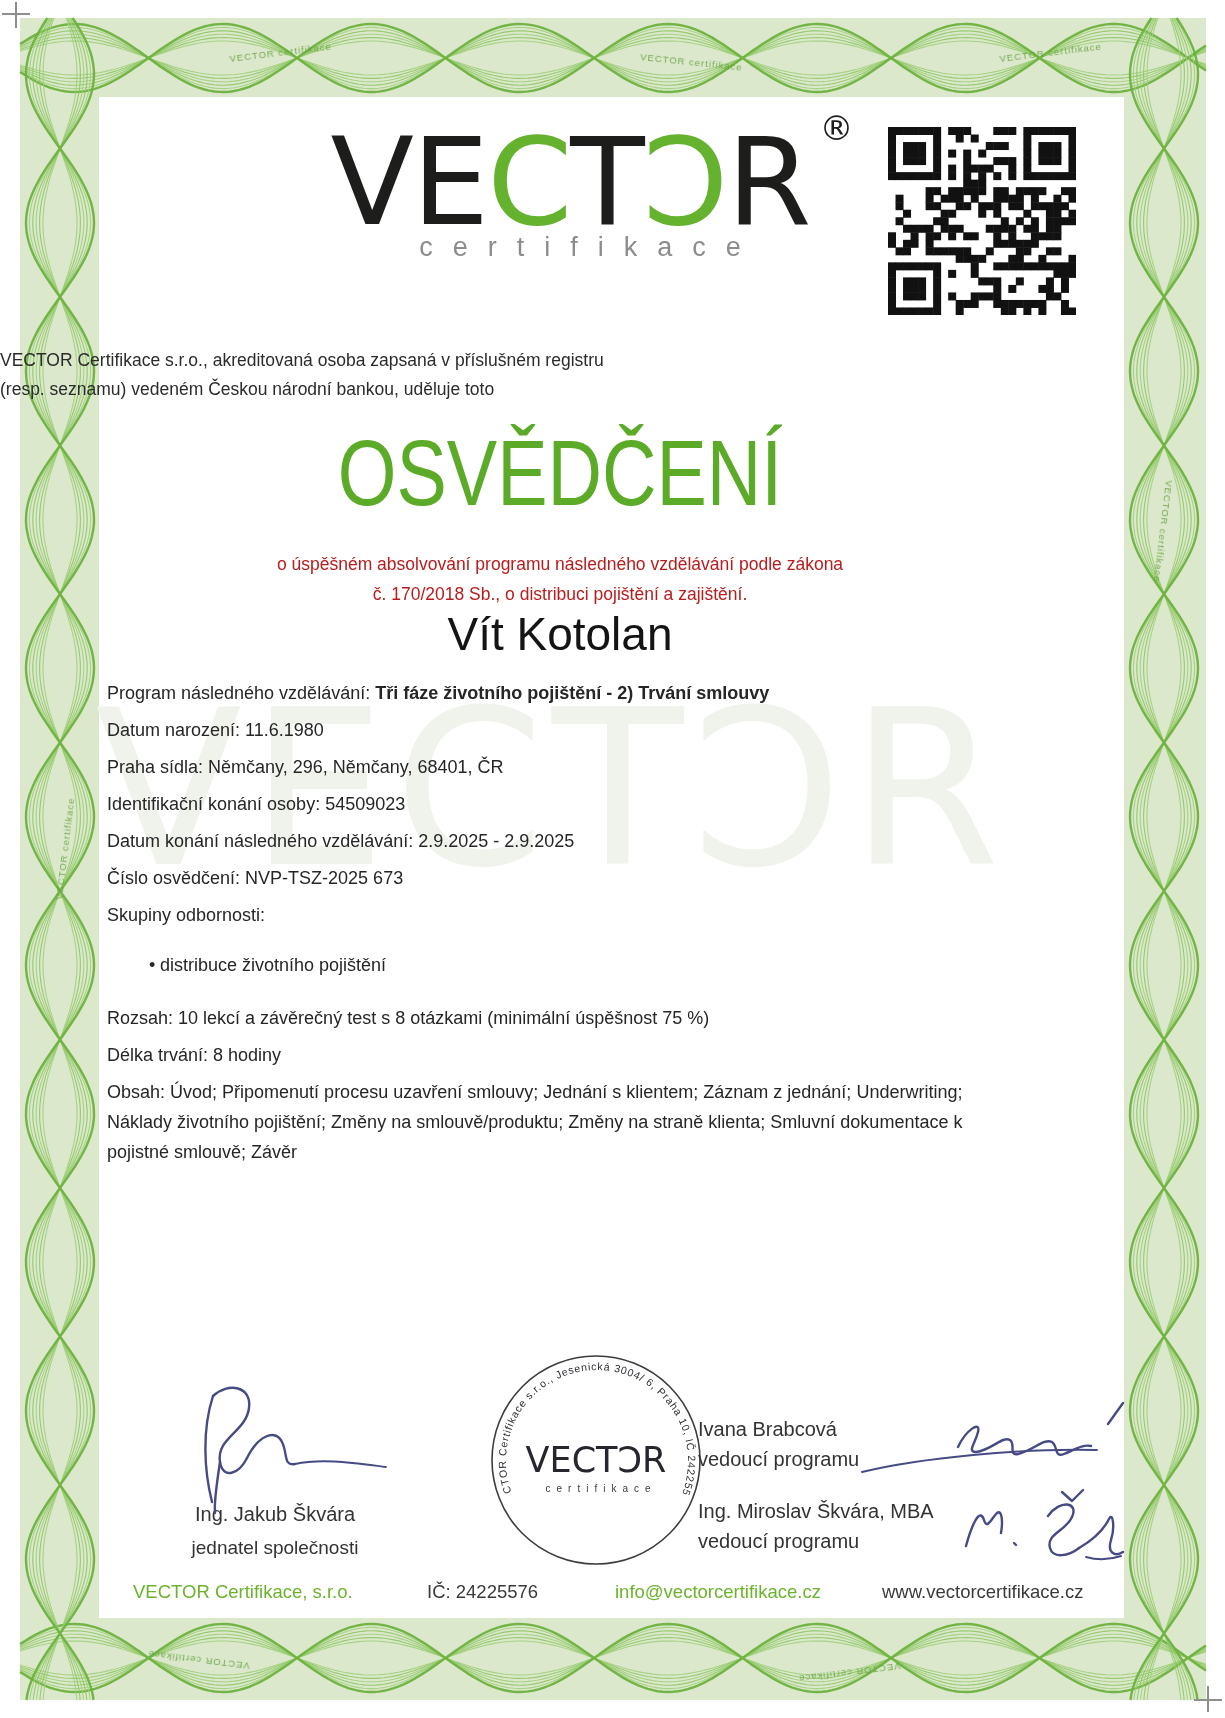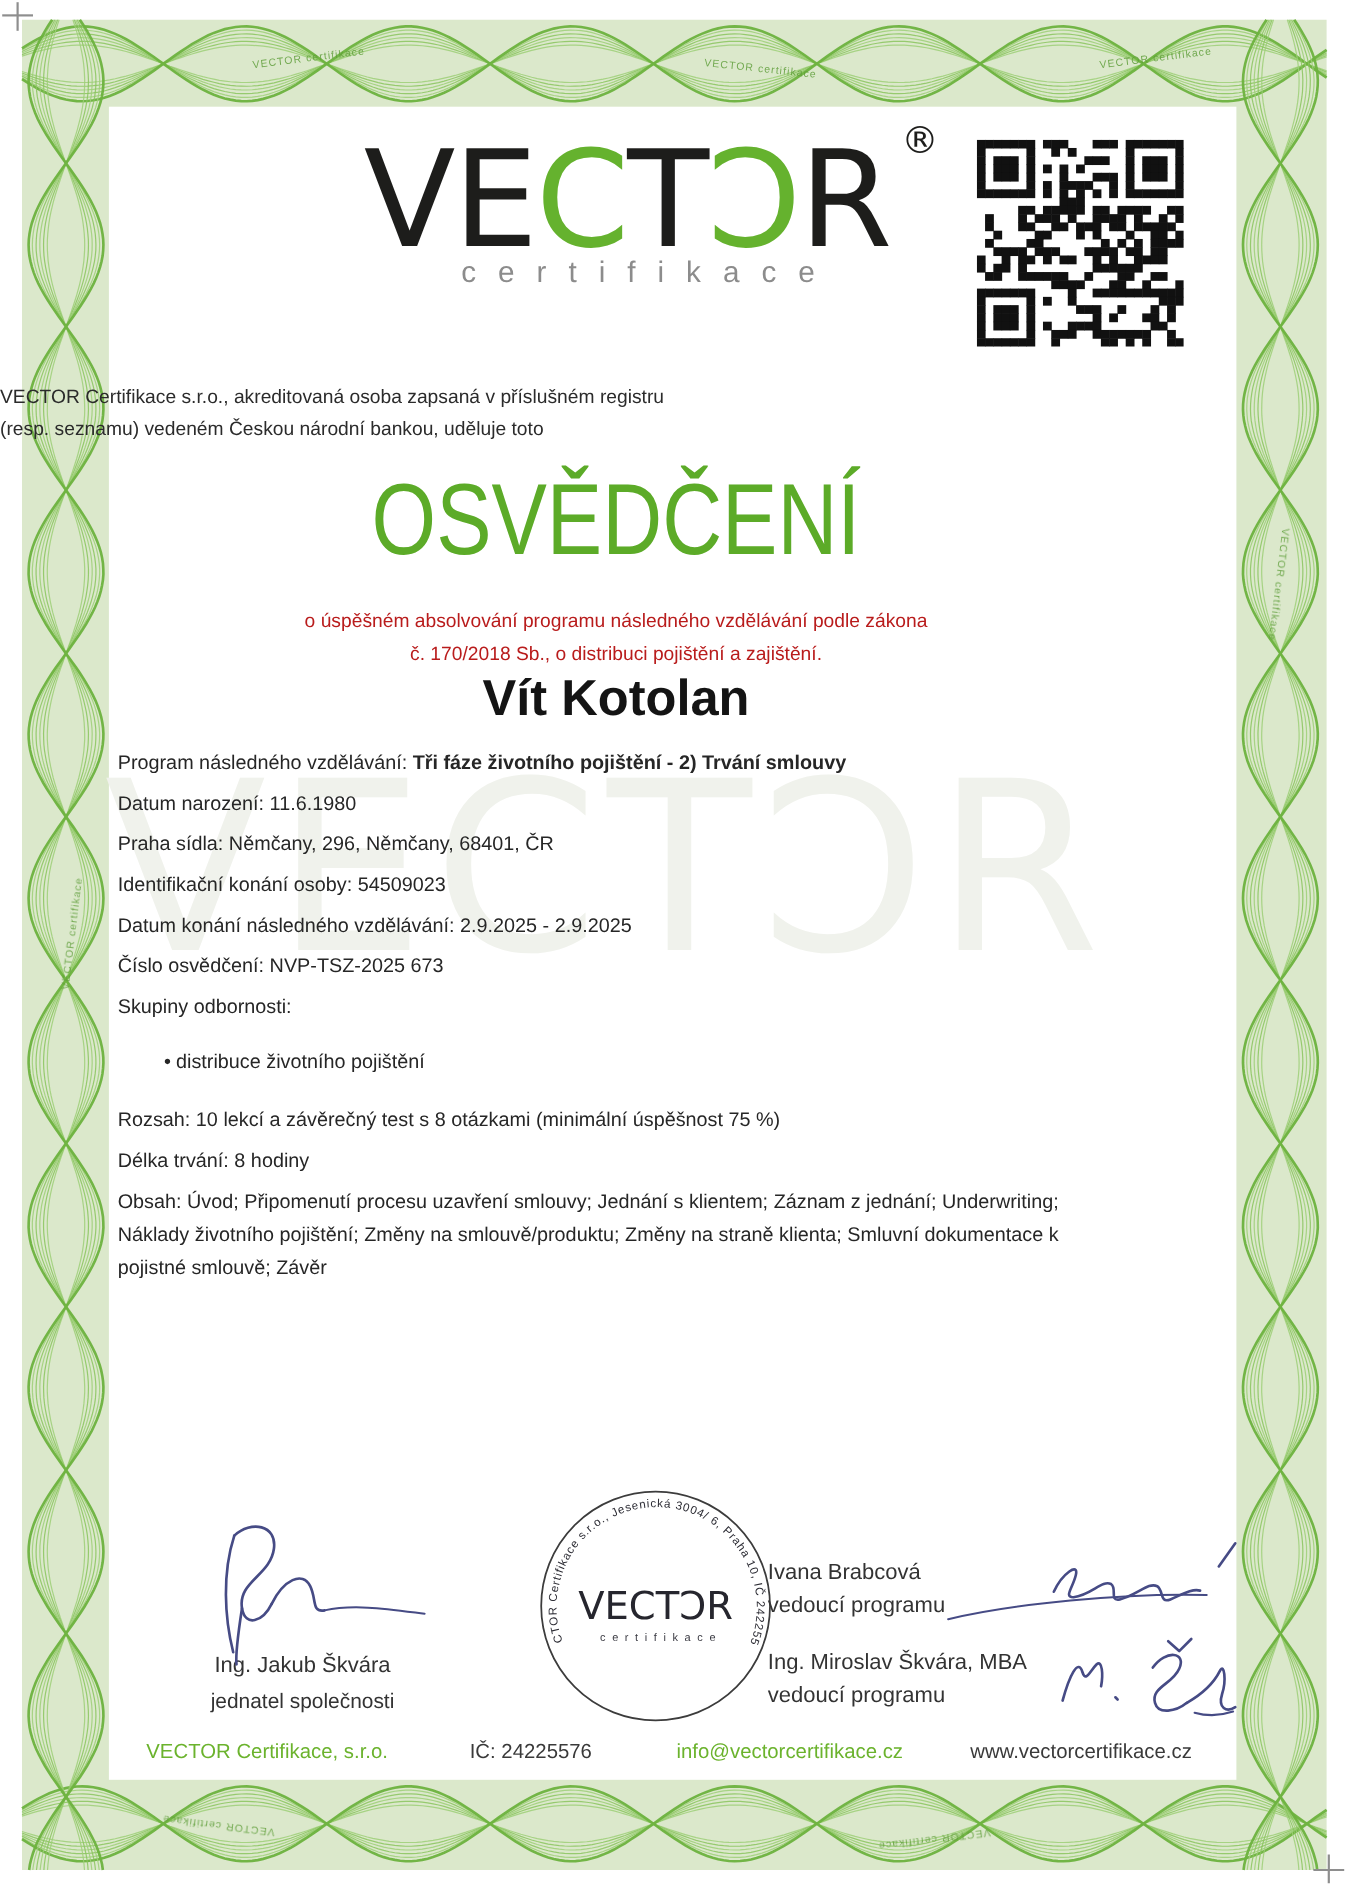--- a/index.html
+++ b/index.html
@@ -26,21 +26,21 @@
   #qr-svg{position:absolute;left:888px;top:127px;z-index:2;background:#fff;}
   
   .intro{left:0;top:346px;width:1120px;text-align:left;z-index:2;
          font-size:17.5px;line-height:29px;color:#2b2b2b;}
   .cert-title{left:0;top:427px;width:1120px;text-align:center;z-index:2;
               font-size:92px;line-height:1;color:#5cab28;transform:scaleX(.82);
               transform-origin:560px 0;white-space:nowrap;}
   .subtitle{left:0;top:549px;width:1120px;text-align:center;z-index:2;
             font-size:17.5px;line-height:30px;color:#b91c1c;}
   .recipient{left:0;top:607px;width:1120px;text-align:center;z-index:2;
-             font-size:46px;font-weight:bold;color:#141414;}
+             font-size:46px;font-weight:normal;color:#141414;}
   
   .details{left:107px;top:675px;width:906px;z-index:2;font-size:18px;line-height:37px;color:#262626;}
   .details .bold{font-weight:bold;}
   .bullet-row{margin-top:13px;padding-left:53px;position:relative;}
   .bullet-row .dot{position:absolute;left:42px;top:0;}
   .row-scope{margin-top:16px;}
   .row-content{margin-top:3px;line-height:30px;}
   
   .sig-col-left{left:155px;top:1503px;width:240px;text-align:center;z-index:2;font-size:20px;color:#333;}
   .sig-col-left .role{font-size:19px;margin-top:11px;}

